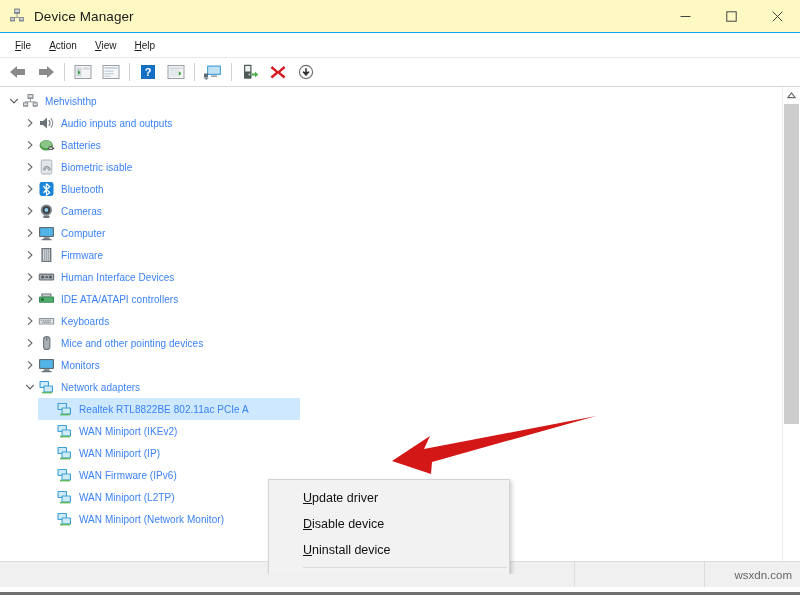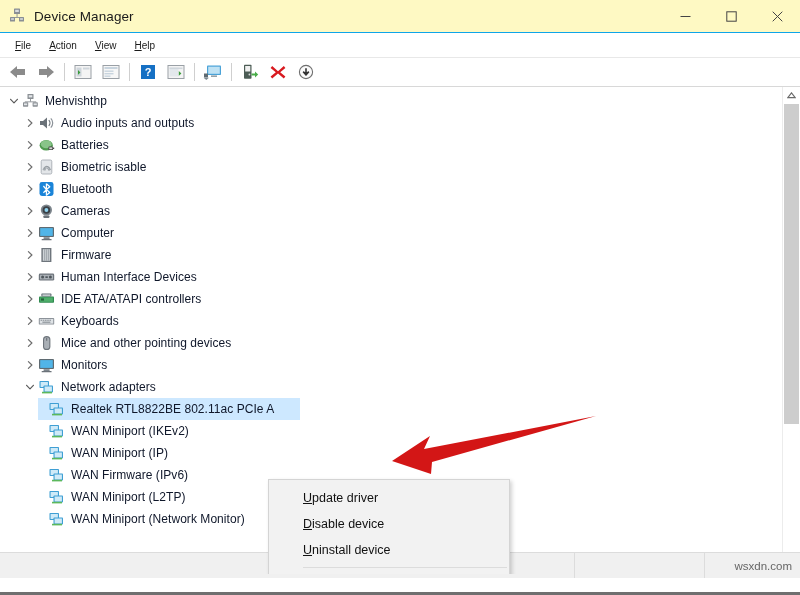--- a/index.html
+++ b/index.html
@@ -138,27 +138,27 @@
   }
   .twisty svg { display:block; }
   .node-icon {
     width: 17px;
     height: 16px;
     margin-right: 6px;
     flex: 0 0 auto;
     position: relative;
   }
   .node-label {
-    font-size: 12px;
-    color: #0f172a;
+    font-size: 10px;
+    color: #3b82f6;
     letter-spacing: 0.05px;
   }
   .node.level0 { padding-left: 6px; }
   .node.level1 { padding-left: 22px; }
-  .node.level2 { padding-left: 32px; }
+  .node.level2 { padding-left: 40px; }
   .node.selected .sel-bg {
     position: absolute;
     left: 38px;
     top: 0;
     width: 262px;
     height: 22px;
     background: #cde8ff;
     z-index: 0;
   }
   .node.selected .twisty,
@@ -231,21 +231,21 @@
     left: 0; top: 0;
     width: 800px; height: 595px;
     pointer-events: none;
     z-index: 60;
   }
 
   
   .statusbar {
     position: absolute;
     left: 0;
-    bottom: 17px;
+    bottom: 8px;
     width: 800px;
     height: 25px;
     background: #f0f0f0;
     border-top: 1px solid #dcdcdc;
     display: flex;
     align-items: center;
   }
   .sb-pane {
     height: 100%;
     border-right: 1px solid #dcdcdc;

